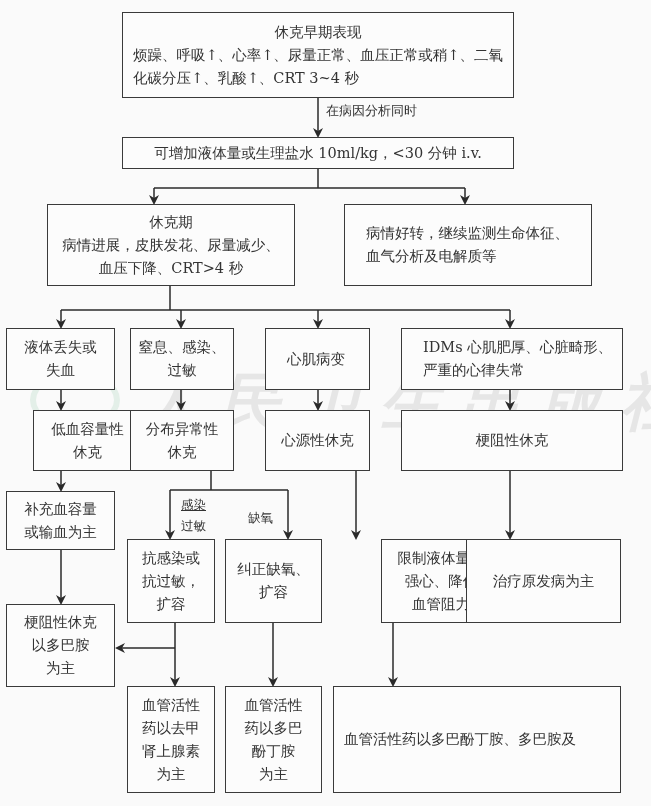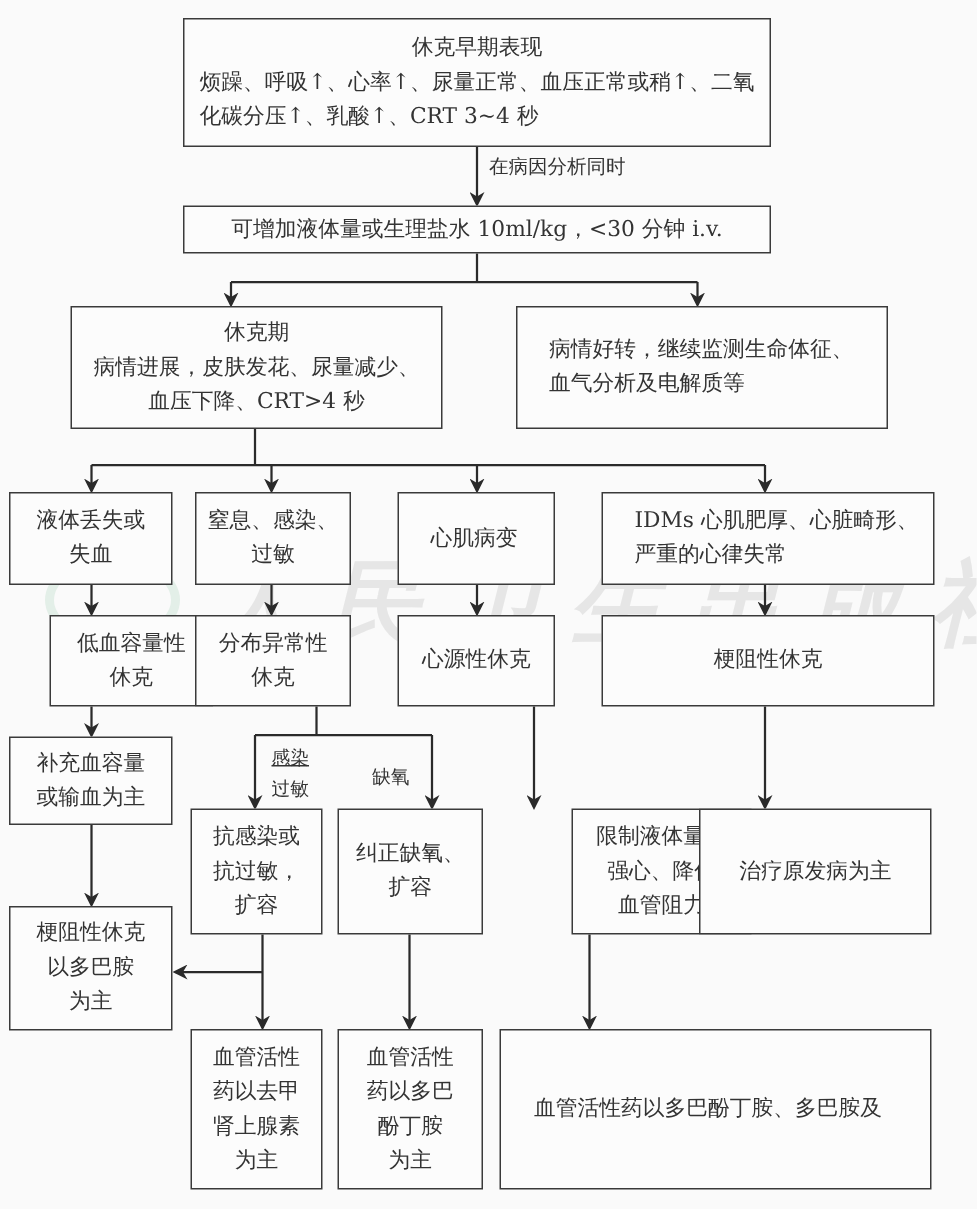--- a/index.html
+++ b/index.html
@@ -149,15 +149,15 @@
   <span class="line">药以去甲</span>
   <span class="line">肾上腺素</span>
   <span class="line">为主</span>
 </div>
 <div class="box center" style="left:225px; top:686px; width:97px; height:107px;">
   <span class="line">血管活性</span>
   <span class="line">药以多巴</span>
   <span class="line">酚丁胺</span>
   <span class="line">为主</span>
 </div>
-<div class="box left" style="left:333px; top:686px; width:288px; height:107px; padding-left:22px;">
+<div class="box left" style="left:333px; top:686px; width:288px; height:107px; padding-left:10px;">
   <span class="line">血管活性药以多巴酚丁胺、多巴胺及</span>
 </div>
 
 </body></html>

